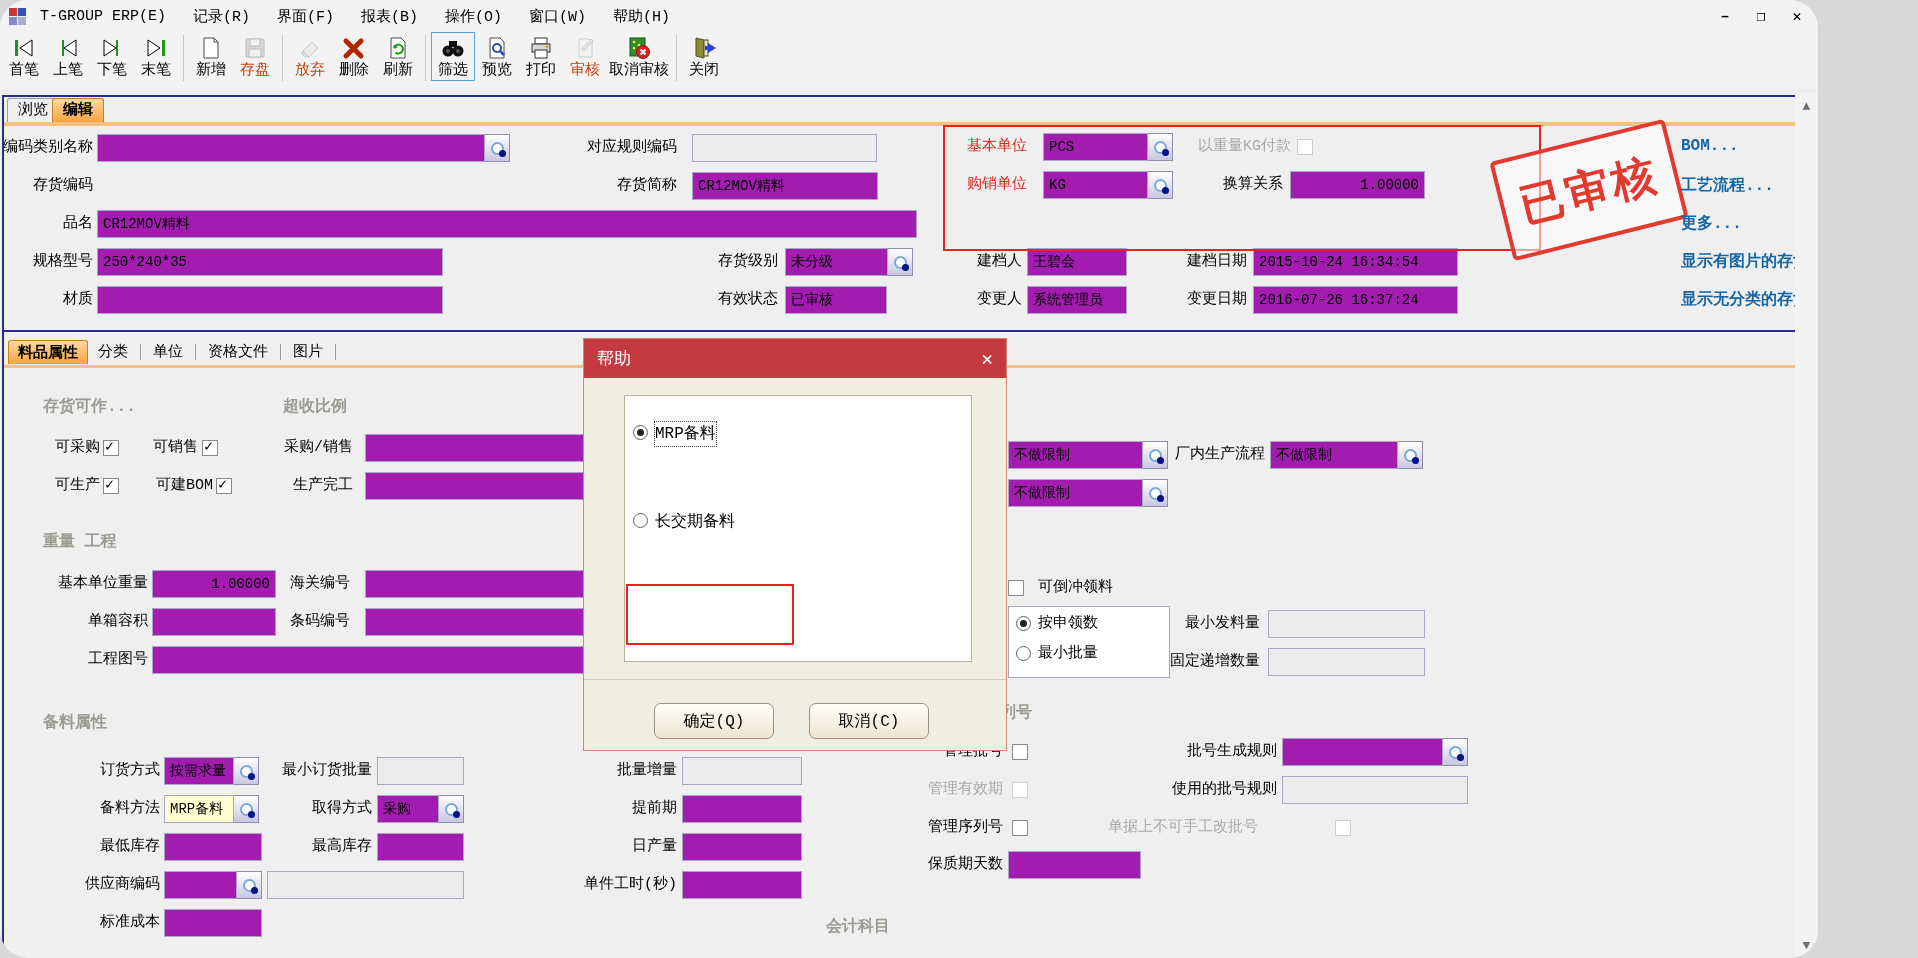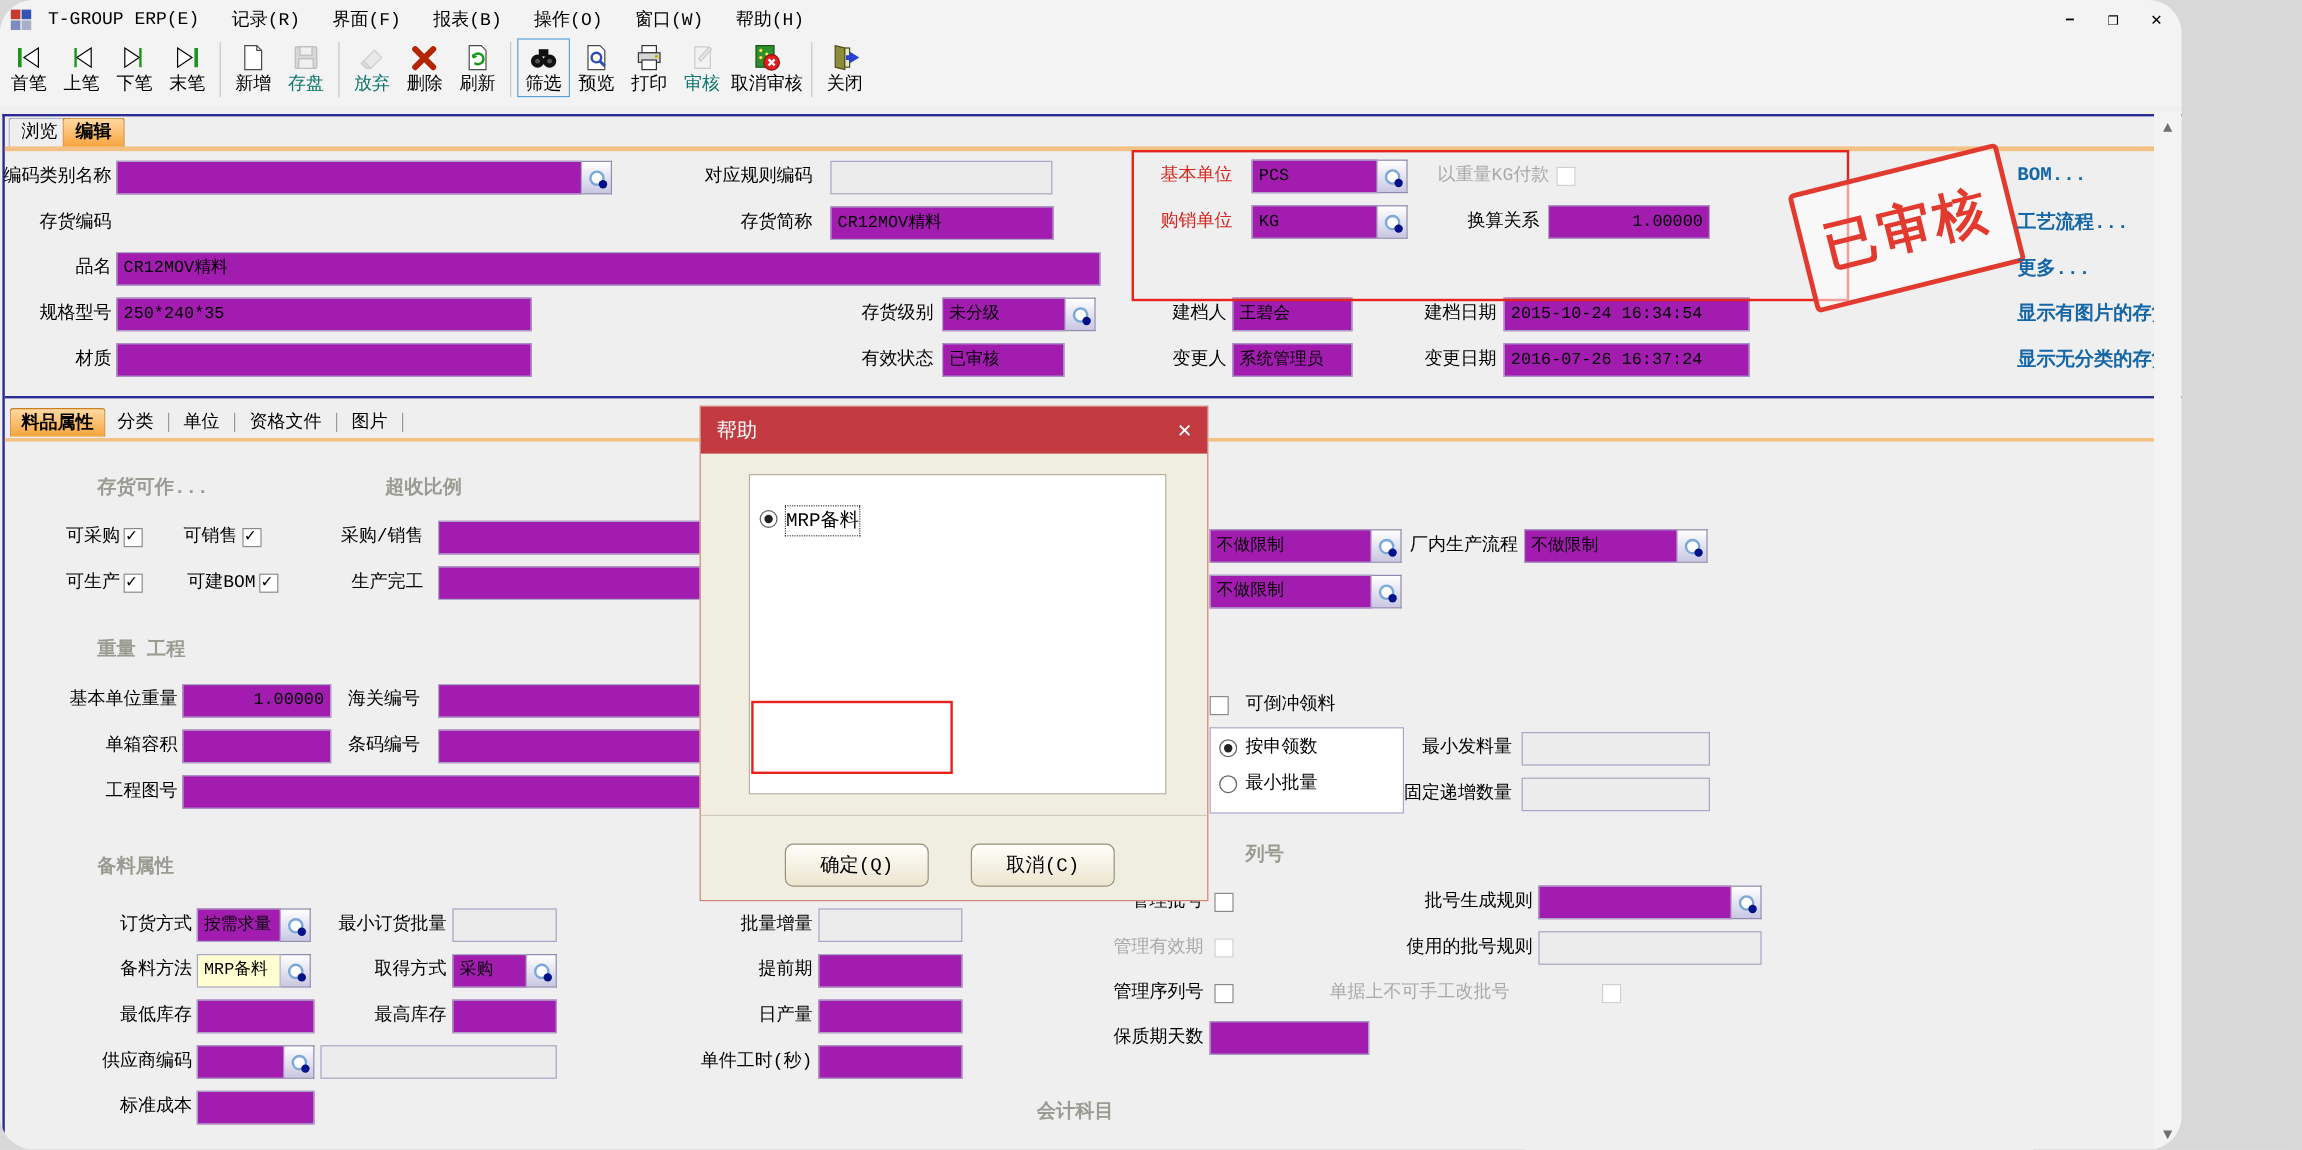--- a/index.html
+++ b/index.html
@@ -13,36 +13,36 @@
   .appicon i{display:block;}
   .mi{margin-right:27px;white-space:nowrap;cursor:default;}
   .wctrls{margin-left:auto;display:flex;align-items:center;gap:14px;margin-right:10px;font-weight:bold;font-size:15px;}
   .wbtn{width:22px;text-align:center;cursor:default;}
   
   .toolbar{position:absolute;left:0;top:32px;width:100%;height:57px;background:#f3f3f3;
     display:flex;align-items:flex-start;padding-left:2px;box-sizing:border-box;}
   .tbtn{min-width:40px;padding:1px 1px;display:flex;flex-direction:column;align-items:center;
     font-size:15px;line-height:17px;border:1px solid transparent;}
   .tbtn.active{border:1px solid #5aa4dd;}
-  .tbtn.dis{color:#0f766e;}
+  .tbtn.dis{color:#c2410c;}
   .tbtn.dis svg{opacity:.38;filter:grayscale(1);}
   .ticon{width:28px;height:28px;display:flex;align-items:center;justify-content:center;}
   .tsep{width:1px;height:46px;background:#c7c7c7;margin:3px 5px 0 5px;}
   
   .fline{position:absolute;background:#2b2b96;}
   .tab{position:absolute;top:98px;height:24px;line-height:24px;padding:0 10px;font-size:15px;
     border:1px solid #9a9ab5;border-bottom:none;background:#efefef;border-radius:3px 3px 0 0;}
   .tab.on{background:linear-gradient(#ffd9a0,#f7a33c);font-weight:bold;border-color:#c97f1e;}
   .ostrip{position:absolute;background:#f2c183;}
   
   .lb{position:absolute;height:28px;line-height:28px;font-size:15px;text-align:right;white-space:nowrap;}
   .lb.lft{text-align:left;}
   .lb.red{color:#d52620;}
   .lb.gray{color:#a9a9a9;}
-  .sh{position:absolute;font-size:16px;font-weight:bold;color:#9b9b92;white-space:nowrap;margin-left:38px;}
+  .sh{position:absolute;font-size:16px;font-weight:bold;color:#9b9b92;white-space:nowrap;}
   .fg{position:absolute;display:flex;height:28px;box-sizing:border-box;}
   .fld{position:absolute;height:28px;box-sizing:border-box;background:#a21caf;border:1px solid #a9a5c4;
     font-size:14px;line-height:26px;padding:0 5px;white-space:nowrap;overflow:hidden;}
   .fg .fld{position:static;flex:1;}
   .fld.dis{background:#ececec;}
   .fld.yel{background:#ffffd2;}
   .fld.num{text-align:right;}
   .lk{width:25px;height:28px;box-sizing:border-box;border:1px solid #8f8cae;border-left:none;
     background:linear-gradient(#ffffff,#c9c7e2);display:flex;align-items:center;justify-content:center;cursor:pointer;}
   .mag{width:9px;height:9px;border:2px solid #7aa8d8;border-radius:50%;background:#fff;position:relative;}
@@ -495,20 +495,24 @@
   <div class="dlg">
     <div class="dlgtitle">
       <span>帮助</span>
       <span class="dlgx">✕</span>
     </div>
     <div class="dlglist">
       <div class="opt" style="top:26px">
         <span class="rd sel"></span>
         <span class="optlb focus">MRP备料</span>
       </div>
+      <div class="opt" style="top:114px">
+        <span class="rd"></span>
+        <span class="optlb">长交期备料</span>
+      </div>
     </div>
     <div class="redbox" style="left:42px;top:245px;width:164px;height:57px"></div>
     <div class="dlgdiv"></div>
     <button class="dbtn" style="left:70px">确定(Q)</button>
     <button class="dbtn" style="left:225px">取消(C)</button>
   </div>
 
 </div>
 
 </body></html>

